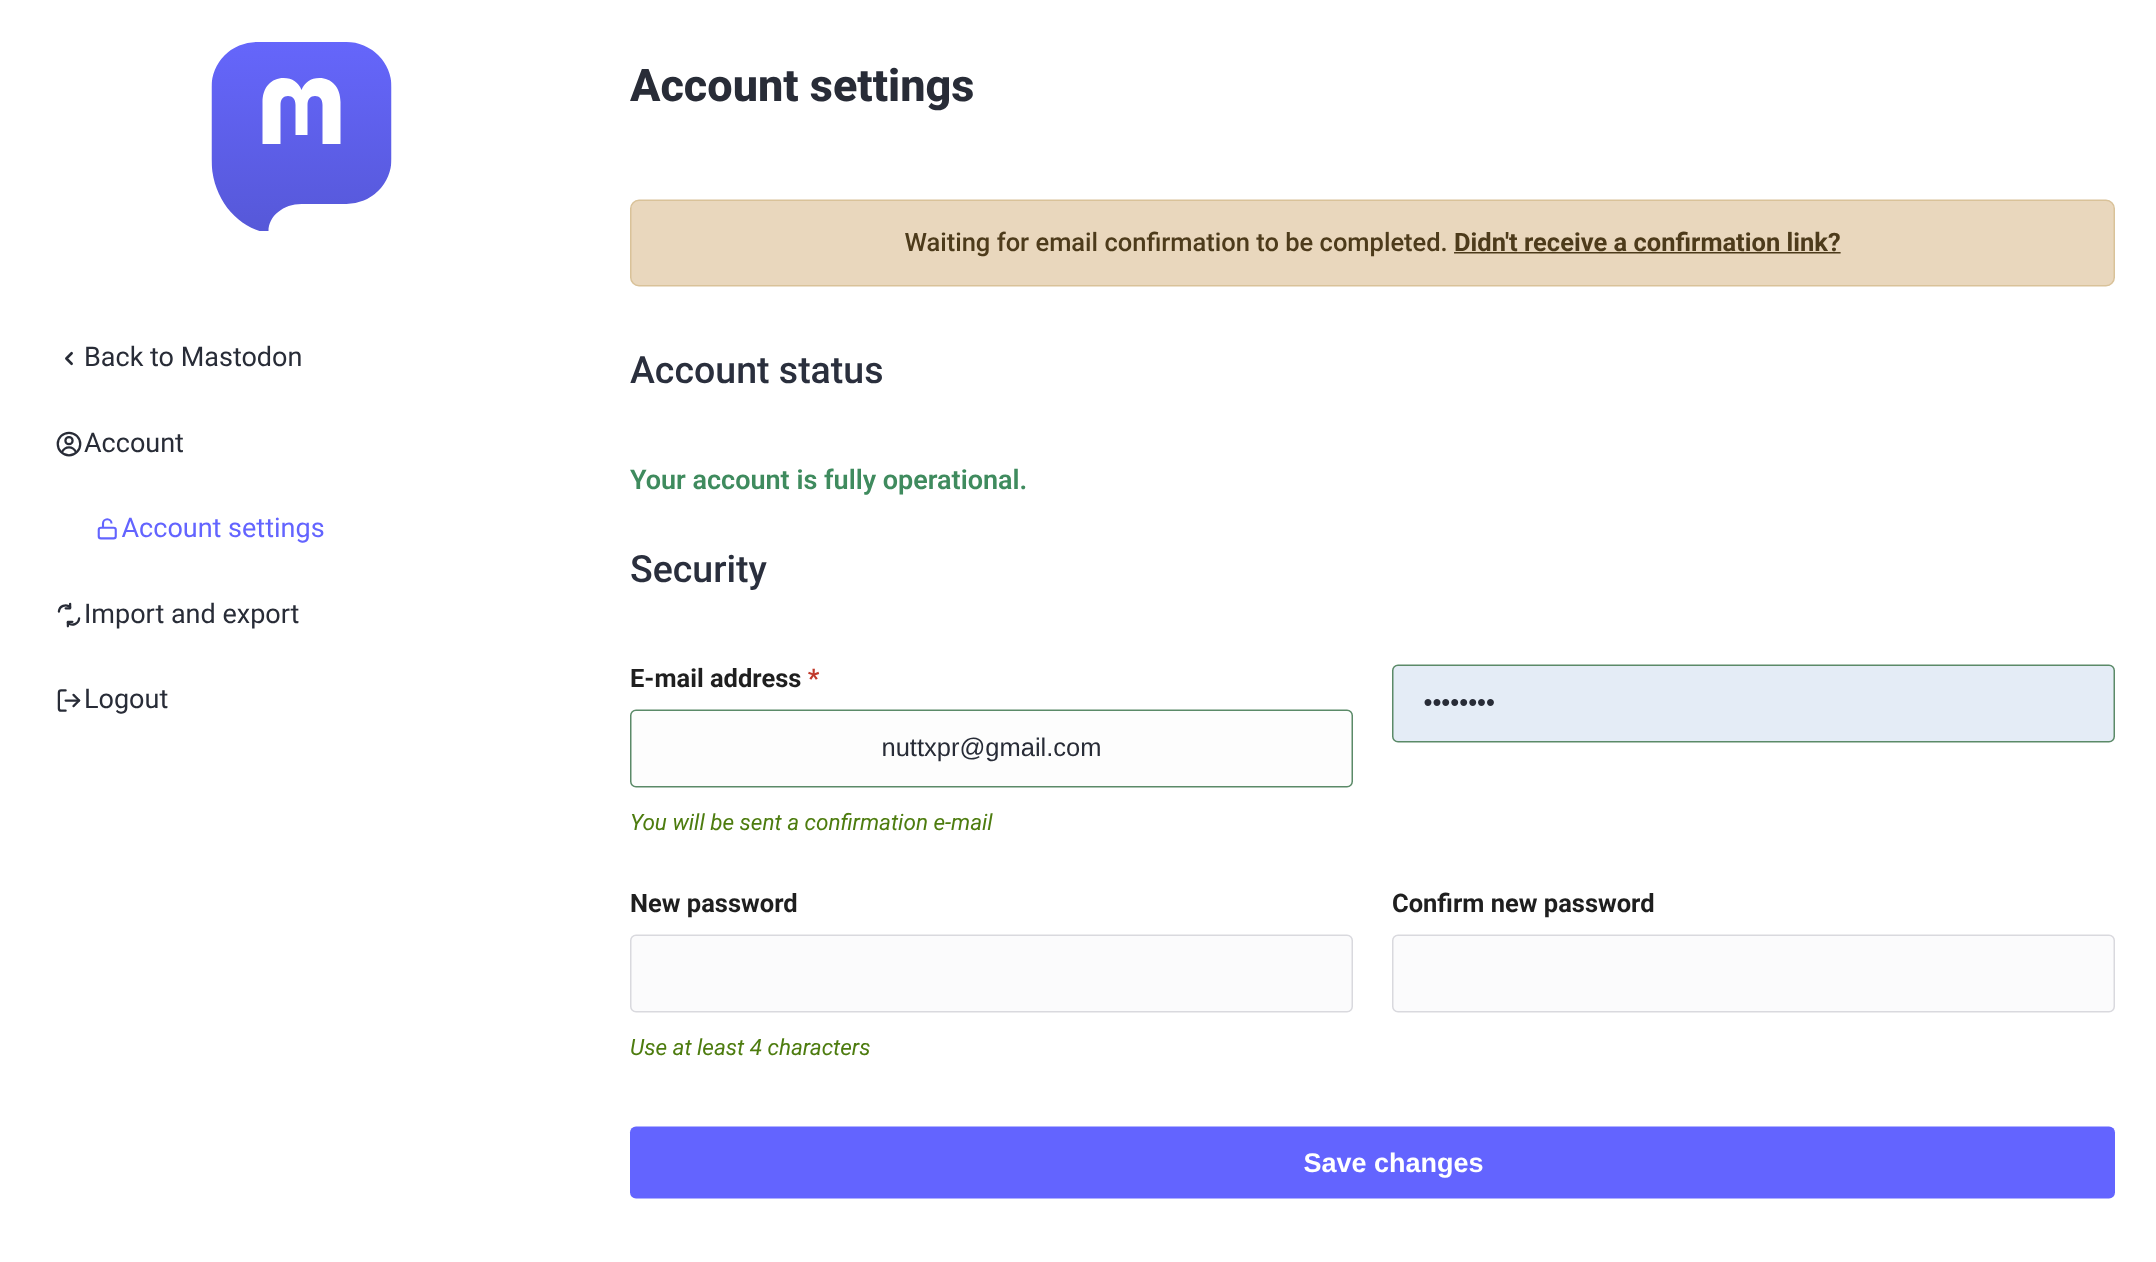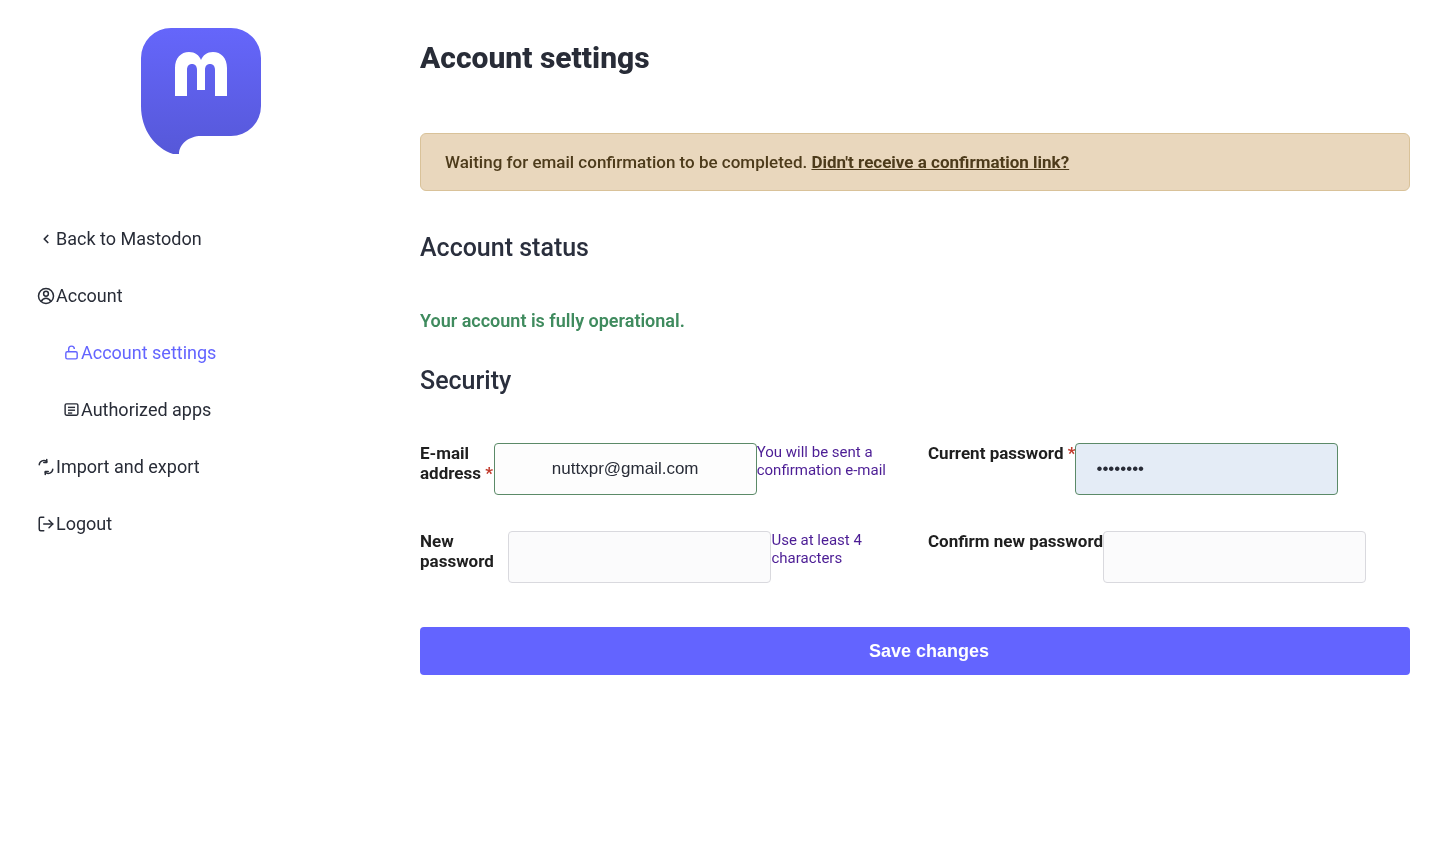--- a/index.html
+++ b/index.html
@@ -64,21 +64,21 @@
       font-size: 30px;
       font-weight: 800;
       color: #282c37;
       margin-bottom: 58px;
     }
     .flash-warning {
       background: #e9d7bd;
       border: 1px solid #d9c299;
       border-radius: 6px;
       padding: 18px 24px;
-      text-align: left;
+      text-align: center;
       font-size: 17px;
       color: #4d3b1b;
       margin-bottom: 42px;
       font-weight: 500;
     }
     .flash-warning a {
       color: #4d3b1b;
       font-weight: 700;
       text-decoration: underline;
     }
@@ -96,20 +96,21 @@
       margin-bottom: 24px;
     }
     .form-row {
       display: flex;
       gap: 26px;
       margin-bottom: 36px;
     }
     .form-group {
       flex: 1;
       display: flex;
+      flex-direction: column;
     }
     .form-label {
       font-size: 17px;
       font-weight: 700;
       color: #1f1f1f;
       margin-bottom: 10px;
     }
     .required {
       color: #c0392b;
     }
@@ -127,21 +128,23 @@
       border-color: #5b8a68;
       background: #fdfdfd;
       text-align: center;
     }
     .form-input.filled-blue {
       border-color: #5b8a68;
       background: #e4ecf6;
     }
     .hint {
       font-size: 15px;
-      color: #4c1d95;
+      color: #4d7c0f;
+      margin-top: 14px;
+      font-style: italic;
     }
     .save-button {
       width: 100%;
       height: 48px;
       background: #6364ff;
       border: none;
       border-radius: 4px;
       color: #ffffff;
       font-size: 18px;
       font-weight: 700;
@@ -193,31 +196,20 @@
         <span class="icon-wrap">
           <svg width="17" height="17" viewBox="0 0 24 24" fill="none" stroke="#6364ff" stroke-width="2">
               <rect x="4" y="11" width="16" height="10" rx="2"></rect>
               <path d="M8 11V7a4 4 0 0 1 8 0"></path>
             </svg>
         </span>
         <span>Account settings</span>
       </li>
 
 
-      <li class="nav-item sub">
-        <span class="icon-wrap">
-          <svg width="17" height="17" viewBox="0 0 24 24" fill="none" stroke="#282c37" stroke-width="2">
-              <rect x="3" y="4" width="18" height="16" rx="2"></rect>
-              <line x1="7" y1="9" x2="17" y2="9"></line>
-              <line x1="7" y1="13" x2="17" y2="13"></line>
-              <line x1="7" y1="17" x2="13" y2="17"></line>
-            </svg>
-        </span>
-        <span>Authorized apps</span>
-      </li>
 
       <li class="nav-item">
         <span class="icon-wrap">
           <svg width="18" height="18" viewBox="0 0 24 24" fill="none" stroke="#282c37" stroke-width="2" stroke-linecap="round" stroke-linejoin="round">
               <path d="M3 9a6 6 0 0 1 10-4"></path>
               <polyline points="13 2 13 6 9 6"></polyline>
               <path d="M21 15a6 6 0 0 1-10 4"></path>
               <polyline points="11 22 11 18 15 18"></polyline>
             </svg>
         </span>
@@ -253,24 +245,20 @@
       <div class="form-group">
         <label class="form-label">
           <span>E-mail address</span>
           <span class="required">*</span>
         </label>
         <input type="text" class="form-input filled-green" value="nuttxpr@gmail.com" style="">
         <span class="hint">You will be sent a confirmation e-mail</span>
       </div>
 
       <div class="form-group">
-        <label class="form-label">
-          <span>Current password</span>
-          <span class="required">*</span>
-        </label>
         <input type="password" class="form-input filled-blue" value="••••••••" style="">
       </div>
     </div>
 
     <div class="form-row">
       <div class="form-group">
         <label class="form-label">New password</label>
         <input type="password" class="form-input" style="">
         <span class="hint">Use at least 4 characters</span>
       </div>

